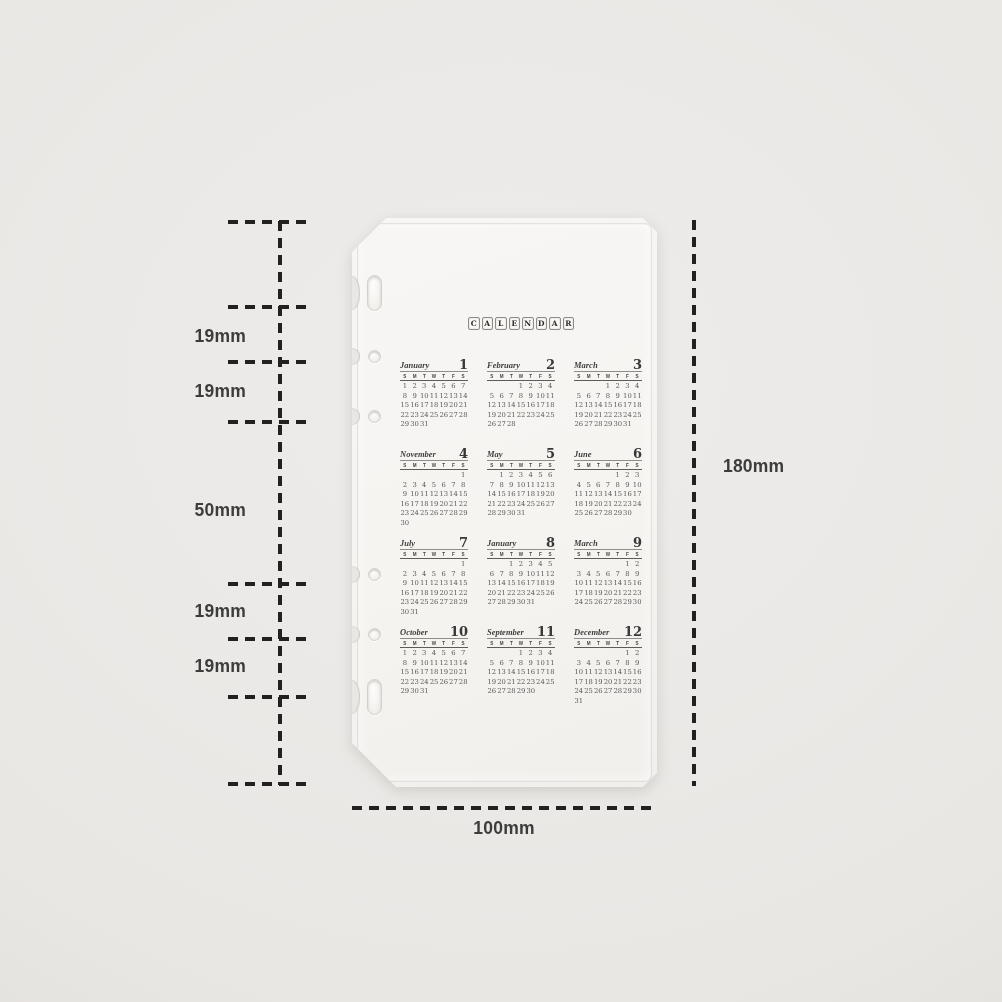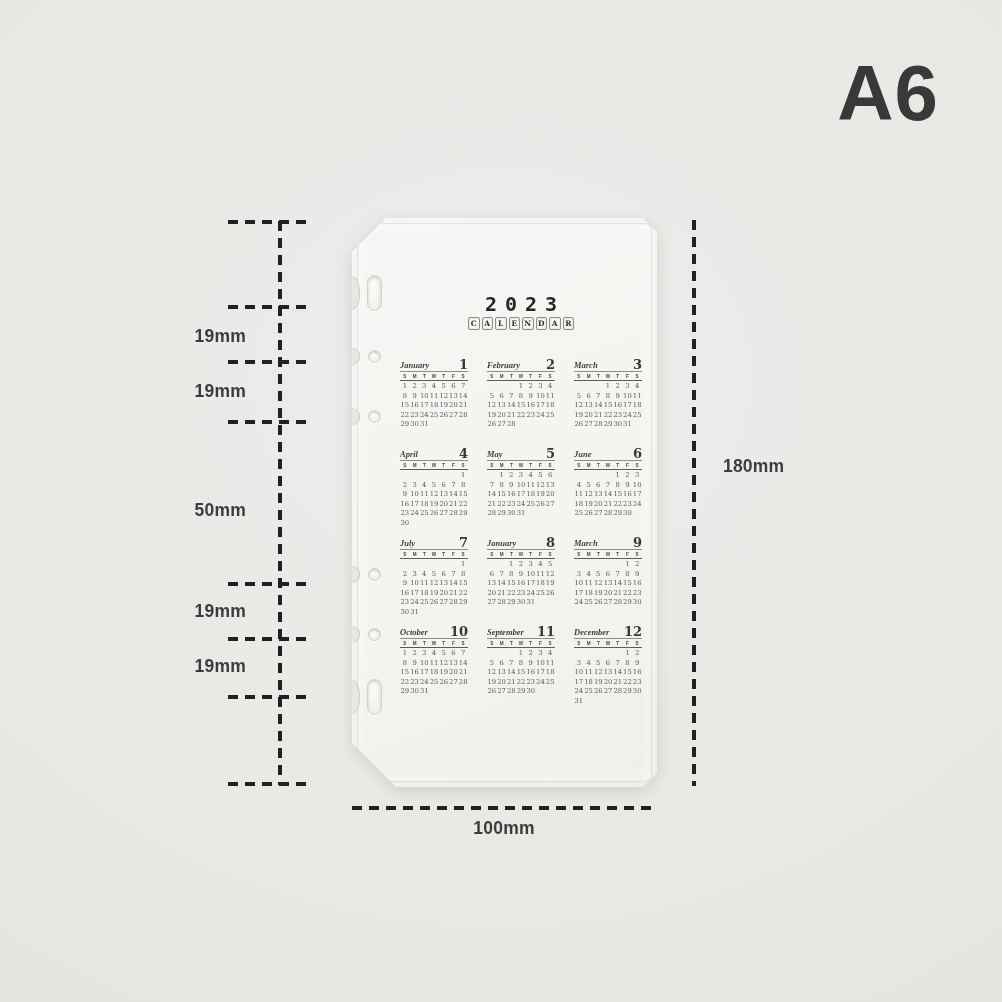--- a/index.html
+++ b/index.html
@@ -106,21 +106,20 @@
   .m-grid span{
     font-family:"DejaVu Serif", serif;font-size:6.8px;line-height:9.6px;
     text-align:center;color:#595959;
   }
 </style>
 </head>
 <body>
 
 <div class="canvas">
 
-  <div class="size-label">A6</div>
 
   <div class="vline left-vline"></div>
   <div class="hline tick" style="top:220px"></div>
   <div class="hline tick" style="top:305px"></div>
   <div class="hline tick" style="top:360px"></div>
   <div class="hline tick" style="top:420px"></div>
   <div class="hline tick" style="top:582px"></div>
   <div class="hline tick" style="top:637px"></div>
   <div class="hline tick" style="top:695px"></div>
   <div class="hline tick" style="top:782px"></div>
@@ -148,21 +147,20 @@
       <div class="notch" style="top:408px;height:17px"></div>
       <div class="notch" style="top:462px;height:34px"></div>
 
       <div class="slot" style="top:57px"></div>
       <div class="hole" style="top:132px"></div>
       <div class="hole" style="top:192px"></div>
       <div class="hole" style="top:350px"></div>
       <div class="hole" style="top:410px"></div>
       <div class="slot" style="top:461px"></div>
 
-      <div class="cal-year">2023</div>
       <div class="tiles">
           <span class="tile">C</span>
           <span class="tile">A</span>
           <span class="tile">L</span>
           <span class="tile">E</span>
           <span class="tile">N</span>
           <span class="tile">D</span>
           <span class="tile">A</span>
           <span class="tile">R</span>
         </div>
@@ -309,21 +307,21 @@
               <span>26</span>
               <span>27</span>
               <span>28</span>
               <span>29</span>
               <span>30</span>
               <span>31</span>
             </div>
           </div>
           <div class="month">
             <div class="m-head">
-              <span class="m-name">April</span>
+              <span class="m-name">November</span>
               <span class="m-num">4</span>
             </div>
             <div class="m-dow">
               <span>S</span>
               <span>M</span>
               <span>T</span>
               <span>W</span>
               <span>T</span>
               <span>F</span>
               <span>S</span>

